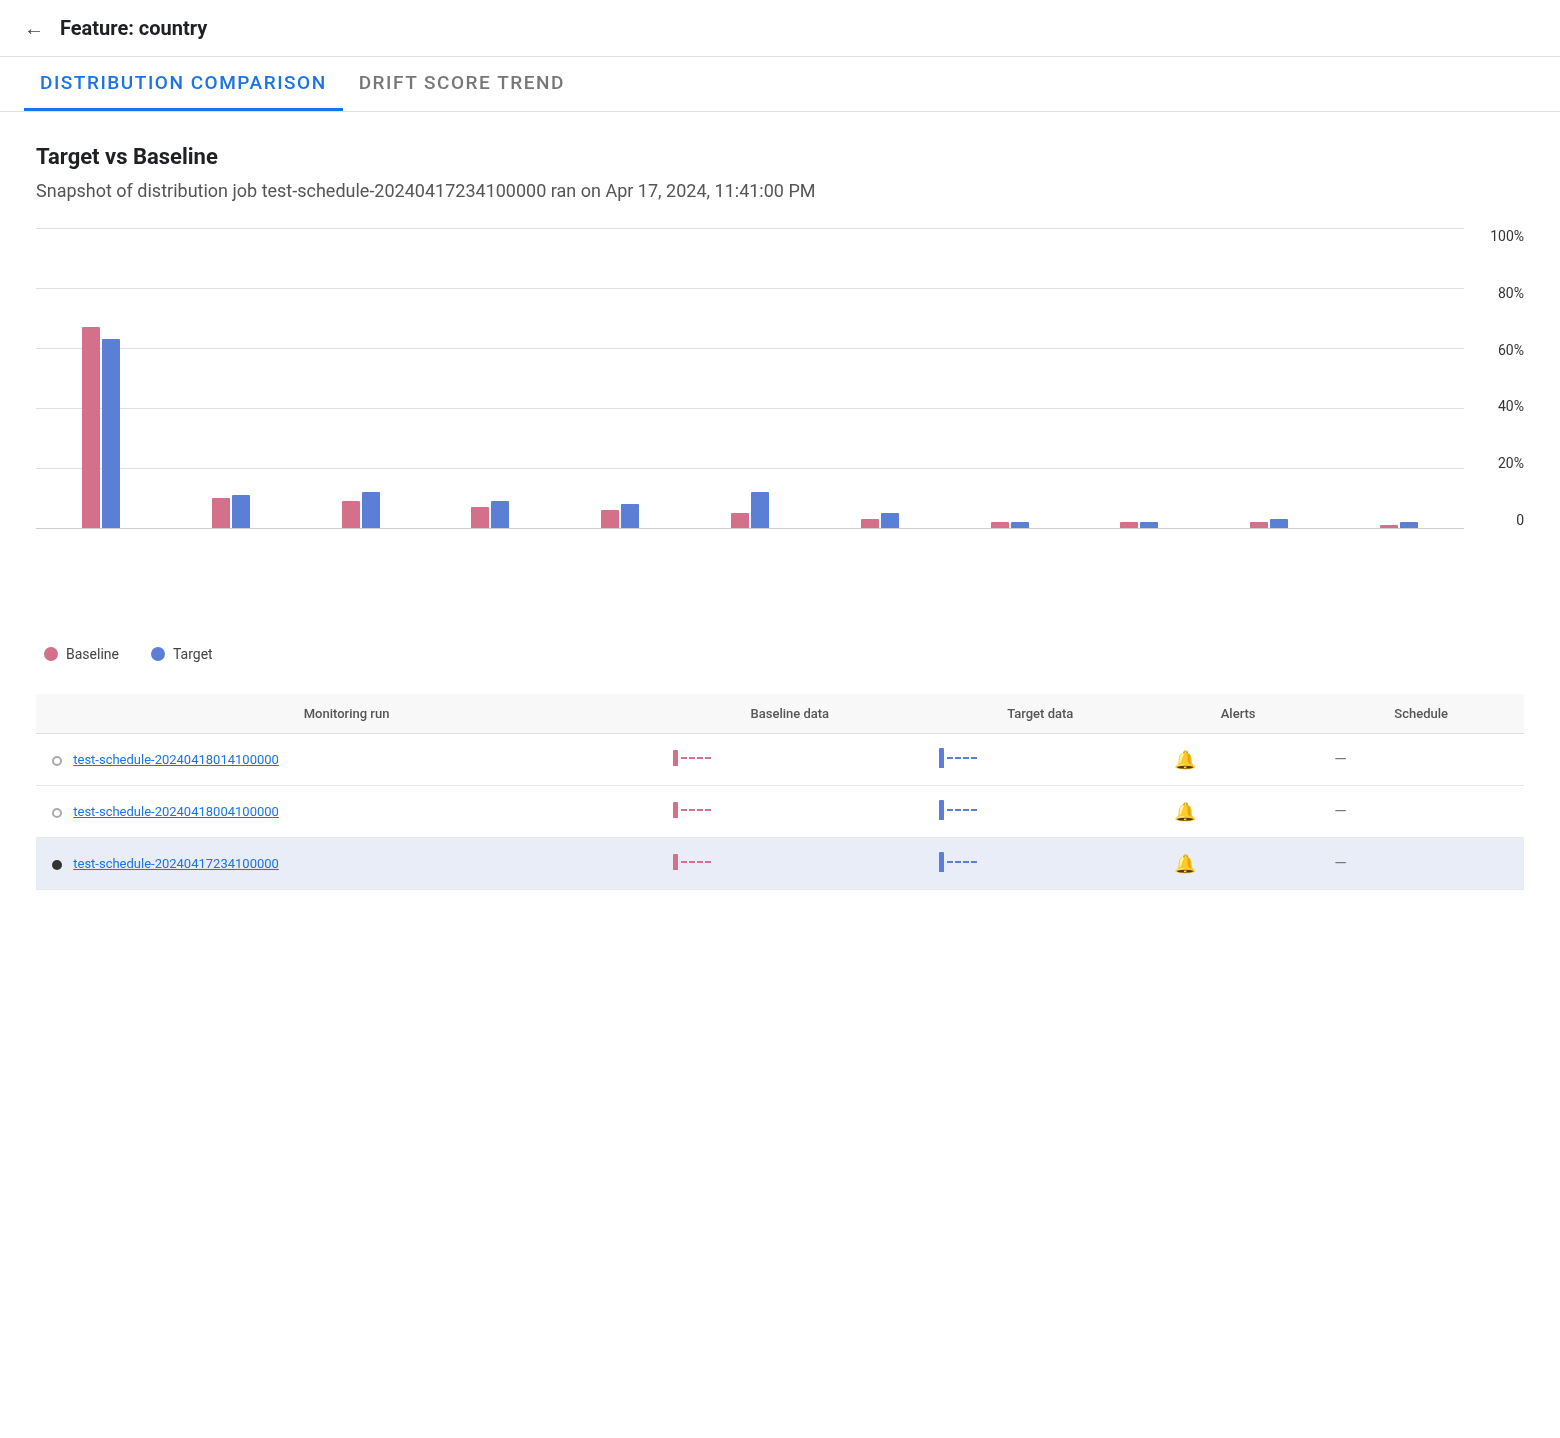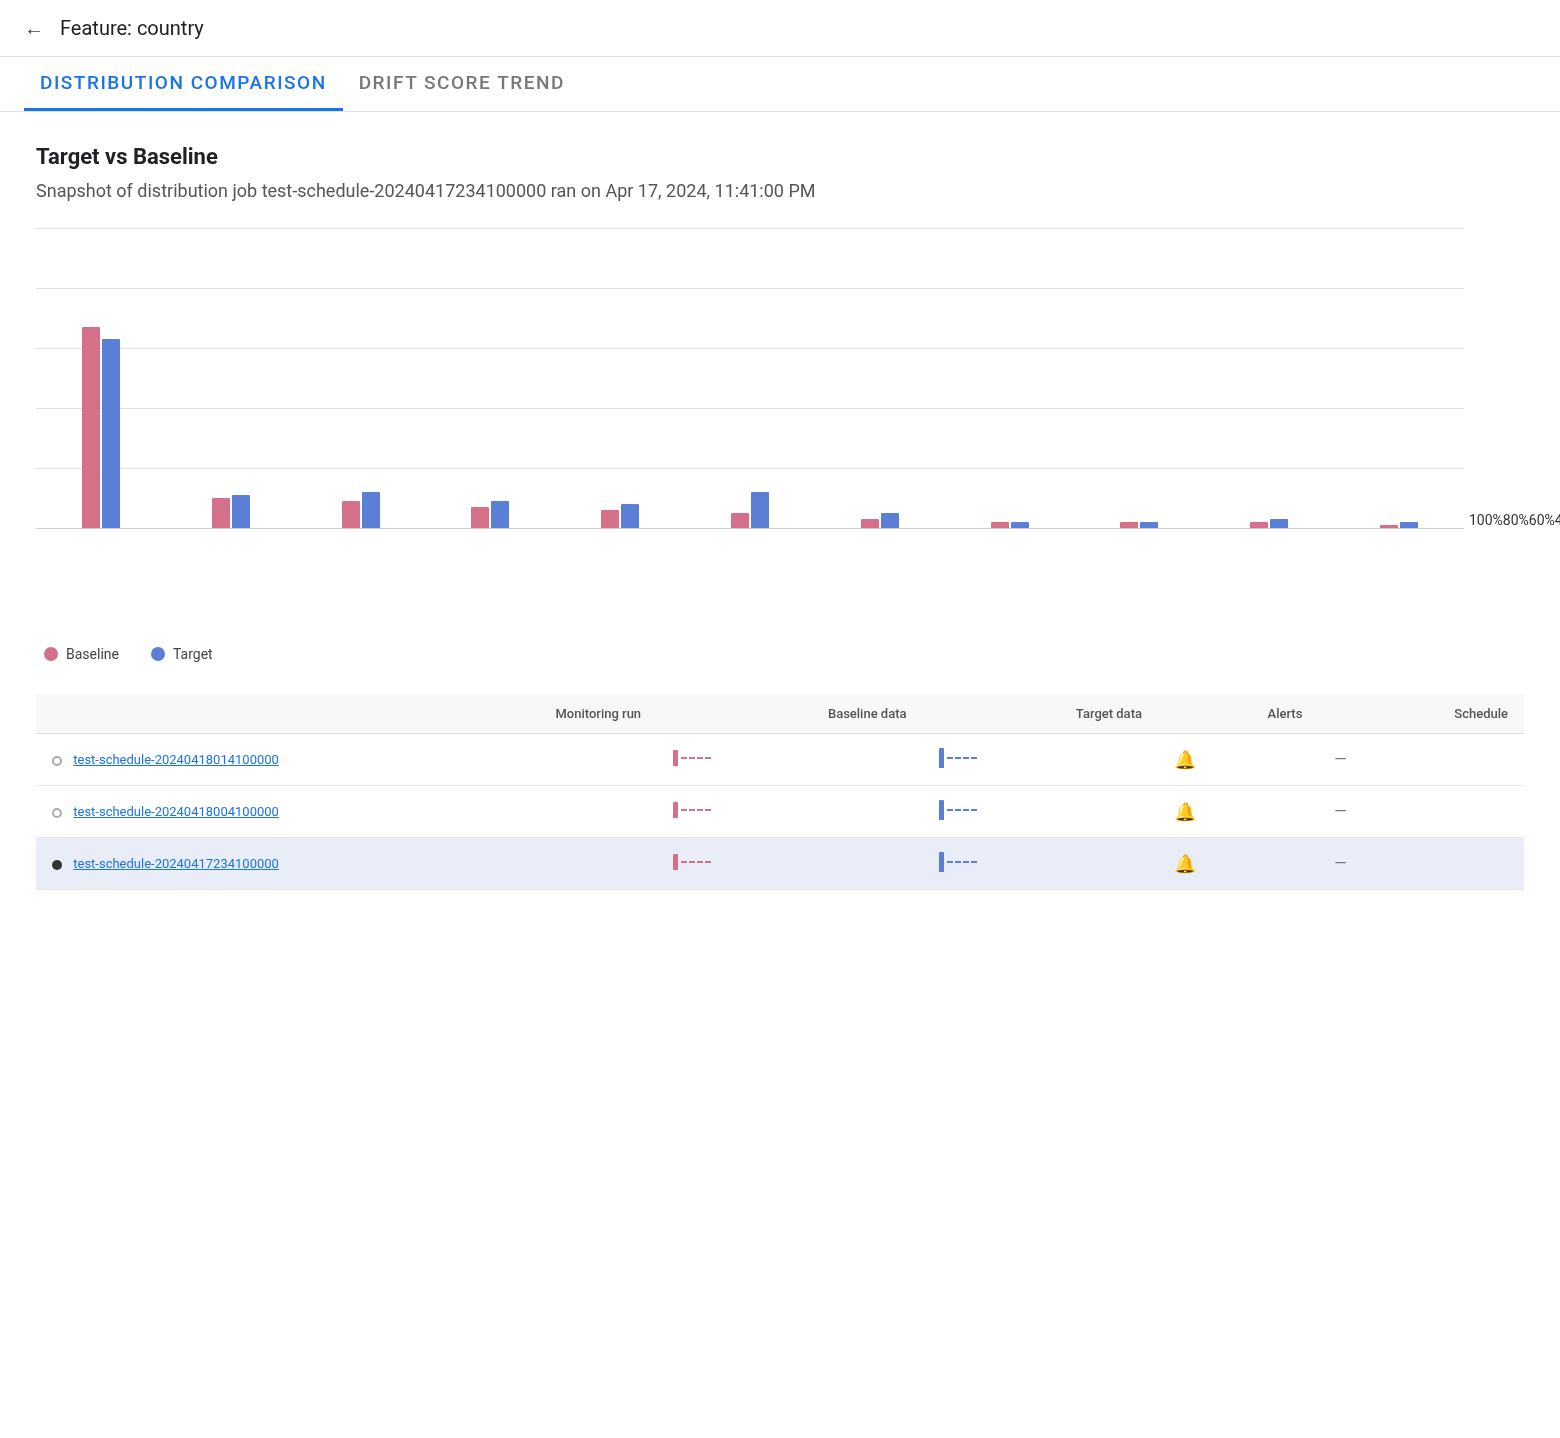--- a/index.html
+++ b/index.html
@@ -8,21 +8,21 @@
     .header {
       display: flex;
       align-items: center;
       padding: 16px 24px;
       border-bottom: 1px solid #e0e0e0;
     }
     .back-btn {
       background: none; border: none; cursor: pointer; margin-right: 16px;
       font-size: 20px; color: #444; display: flex; align-items: center;
     }
-    .page-title { font-size: 20px; font-weight: 400; color: #202124; }
+    .page-title { font-size: 20px; font-weight: 700; color: #202124; }
 
     .tabs {
       display: flex;
       border-bottom: 1px solid #e0e0e0;
       padding: 0 24px;
     }
     .tab {
       padding: 14px 16px;
       font-size: 19px;
       font-weight: 500;
@@ -80,21 +80,21 @@
       color: #444;
       text-align: right;
     }
     .legend-dot {
       width: 14px; height: 14px;
       border-radius: 50%;
     }
 
     .table-container { width: 100%; border-collapse: collapse; margin-top: 8px; }
     .table-container th {
-      text-align: right;
+      text-align: center;
       padding: 12px 16px;
       font-size: 13px;
       font-weight: 500;
       color: #555;
       background: #f8f8f8;
       border-bottom: 1px solid #e0e0e0;
     }
     .table-container td {
       padding: 14px 16px;
       font-size: 13px;
@@ -230,21 +230,21 @@
           </div>
 
           <div class="bar-group">
             <div class="bar baseline" style="height:3px;"></div>
             <div class="bar target" style="height:6px;"></div>
           </div>
         </div>
 
       </div>
 
-      <div style="position:absolute; top:0; right:0; width:55px; height:300px; display:flex; flex-direction:row; justify-content:space-between; align-items:flex-end;">
+      <div style="position:absolute; top:0; right:0; width:55px; height:300px; display:flex; flex-direction:column; justify-content:space-between; align-items:flex-end;">
         <span>100%</span>
         <span>80%</span>
         <span>60%</span>
         <span>40%</span>
         <span>20%</span>
         <span>0</span>
       </div>
     </div>
   </div>
 

